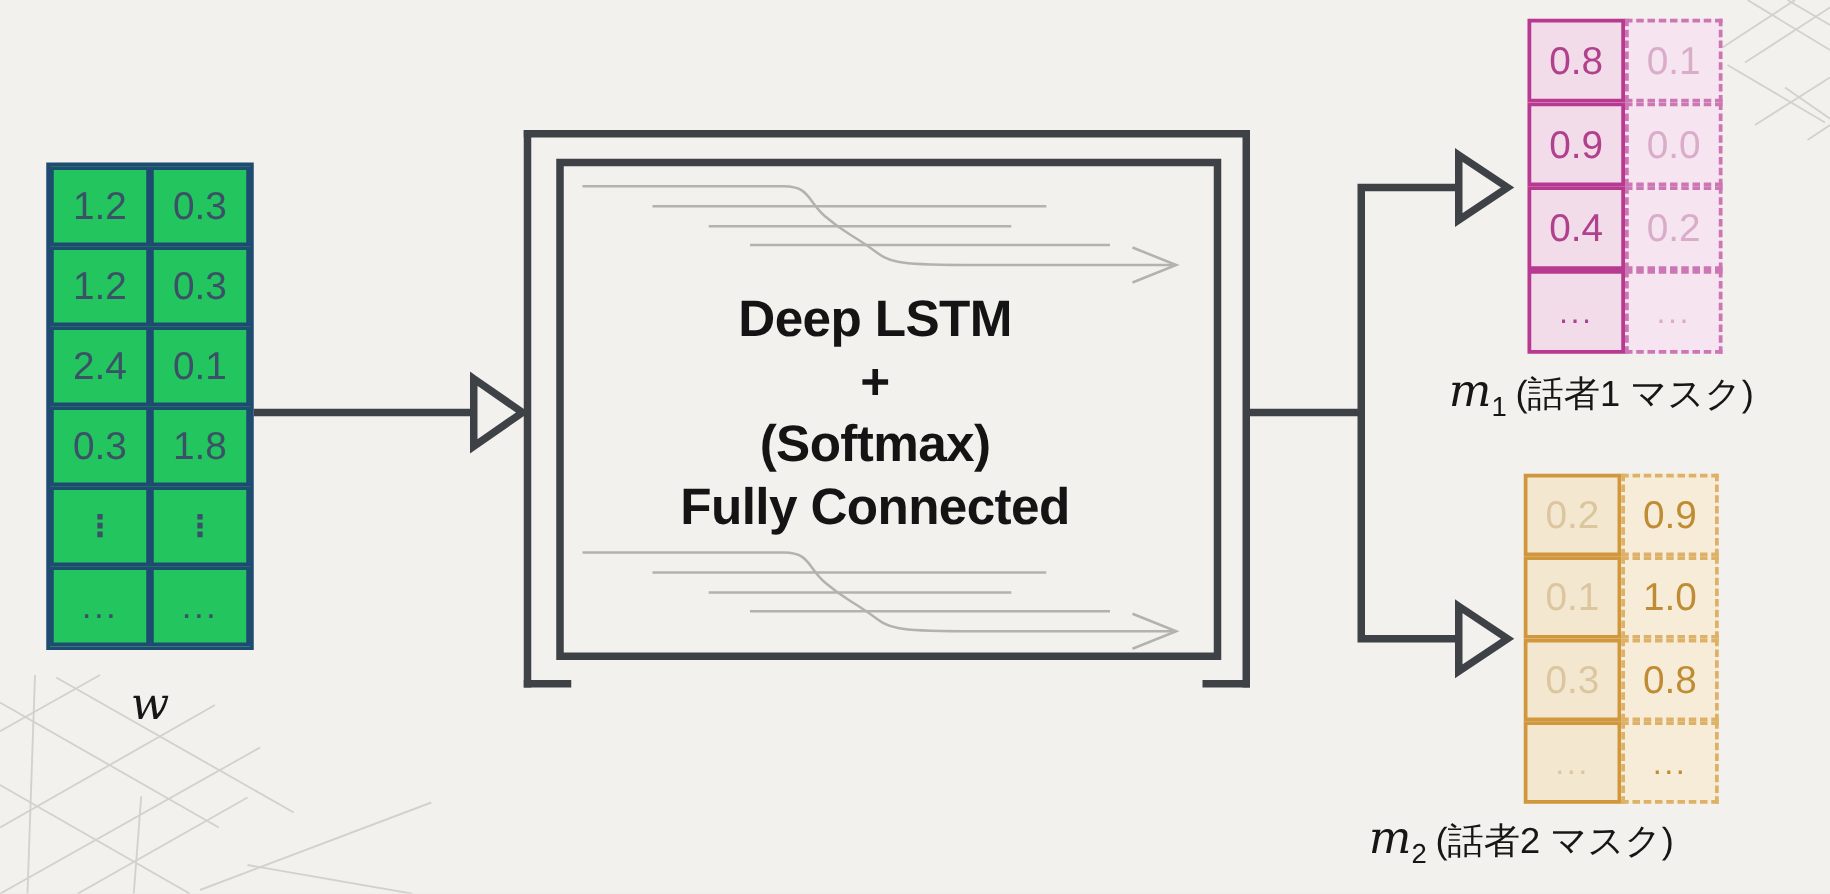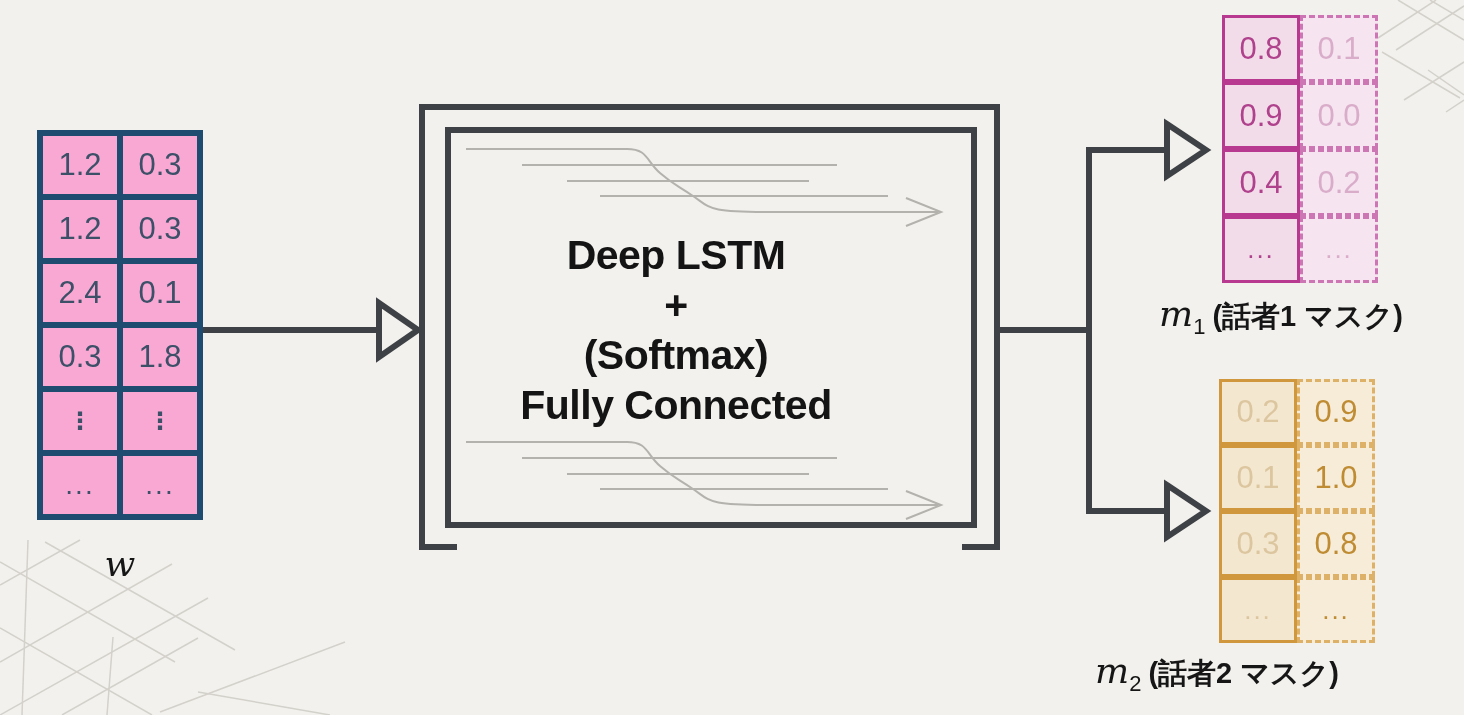--- a/index.html
+++ b/index.html
@@ -8,21 +8,21 @@
 
   svg.layer{position:absolute;left:0;top:0;pointer-events:none;}
 
   
   .matrix{position:absolute;display:grid;z-index:3;}
   .cell{display:flex;align-items:center;justify-content:center;box-sizing:border-box;
         font-size:31px;}
   
   .w-matrix{left:37px;top:130px;grid-template-columns:80px 80px;grid-auto-rows:64px;
             border:3px solid #1e4b70;}
-  .w-cell{border:3px solid #1e4b70;background:#f9a8d4;color:#3c5067;}
+  .w-cell{border:3px solid #1e4b70;background:#22c55e;color:#3c5067;}
   .w-cell.vdots{font-size:24px;font-weight:700;letter-spacing:0;}
   .w-cell.hdots{font-size:28px;letter-spacing:2px;}
 
   
   .m-matrix{grid-template-columns:78px 78px;}
   .m1{left:1222px;top:15px;grid-auto-rows:67px;}
   .m2{left:1219px;top:379px;grid-auto-rows:66px;}
   .p-solid{border:3px solid #b83a90;background:#f2dcea;}
   .p-dash {border:3px dashed #cc77b4;background:#f6e4f0;}
   .p-strong{color:#b0418c;}
@@ -37,27 +37,27 @@
   .outer-box{position:absolute;left:419px;top:104px;width:581px;height:446px;box-sizing:border-box;
              border:6px solid #3e4246;border-bottom:none;z-index:2;}
   .bracket{position:absolute;height:6px;width:38px;background:#3e4246;top:544px;z-index:2;}
   .bracket.bl{left:419px;}
   .bracket.br{left:962px;}
   .inner-box{position:absolute;left:445px;top:127px;width:532px;height:401px;box-sizing:border-box;
              border:6px solid #3e4246;z-index:2;}
 
   
   .box-text{position:absolute;left:446px;top:230px;width:460px;z-index:4;text-align:center;
-            font-weight:700;font-size:41px;line-height:50px;letter-spacing:-0.5px;color:#141414;}
+            font-weight:700;font-size:41px;line-height:50px;letter-spacing:-0.5px;color:#141414;padding-left:24px;}
 
   
   .math-label{position:absolute;z-index:4;text-align:center;color:#161616;font-size:29px;}
   .math-var{font-family:"DejaVu Serif","Liberation Serif",serif;font-style:italic;font-size:36px;}
   .math-var sub{font-style:normal;font-size:22px;font-family:"Liberation Sans",sans-serif;}
-  .label-note{margin-left:7px;font-weight:700;}
+  .label-note{margin-left:7px;font-weight:400;}
   .w-label{left:37px;top:536px;width:166px;font-size:44px;}
   .m1-label{left:1100px;top:293px;width:362px;}
   .m2-label{left:1036px;top:650px;width:362px;}
 </style>
 </head>
 <body>
 
 <div class="canvas">
 
   <svg class="layer" width="1464" height="715">

